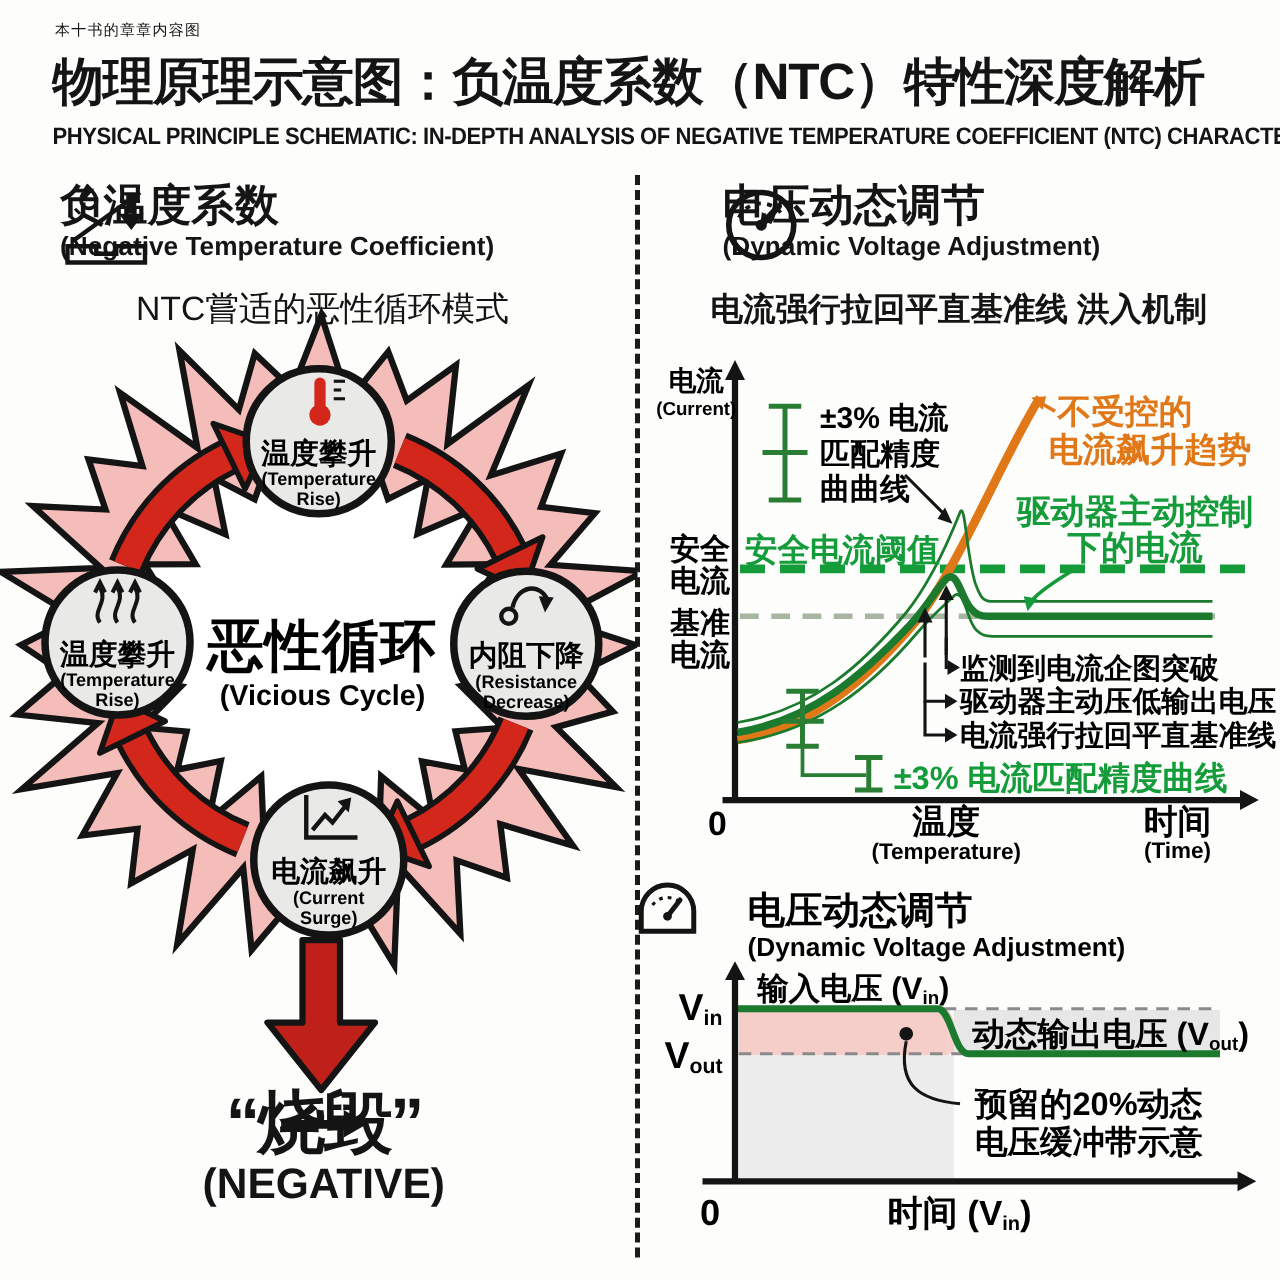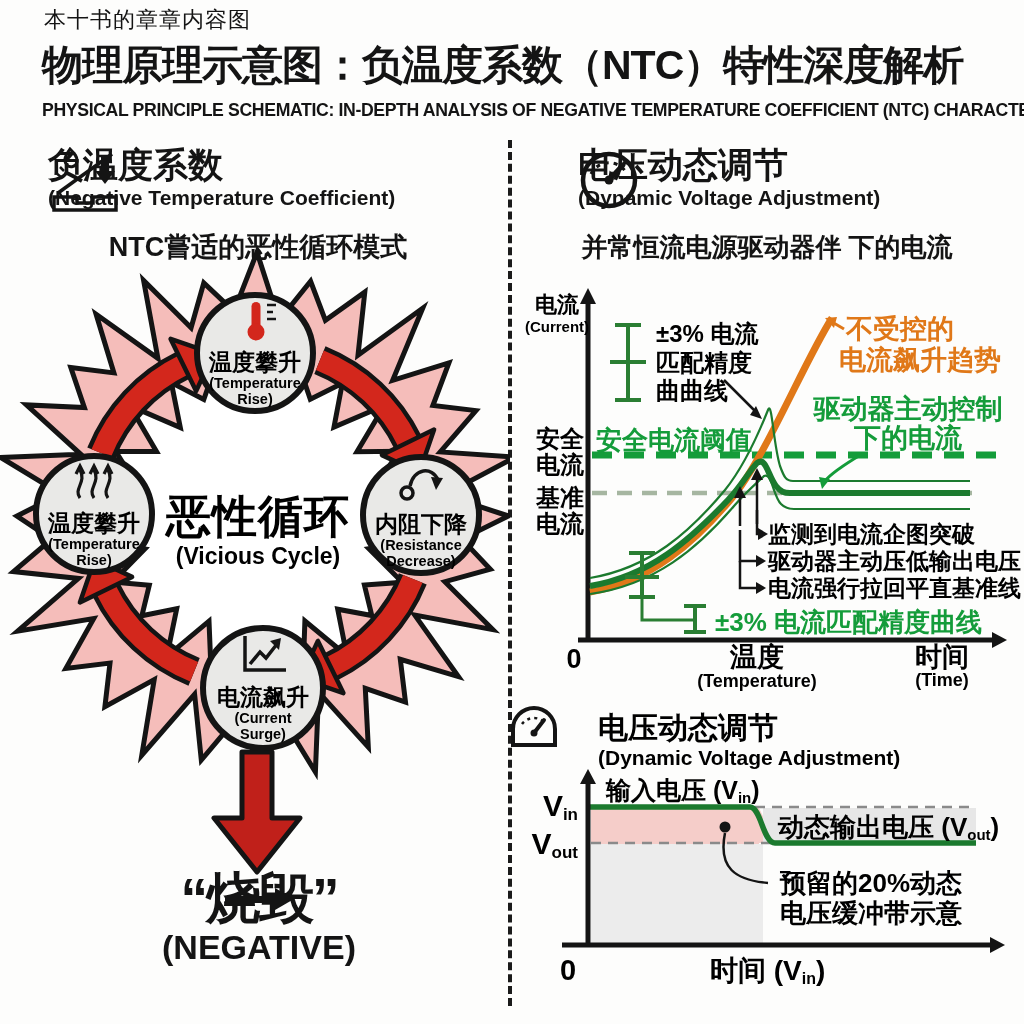--- a/index.html
+++ b/index.html
@@ -1,28 +1,28 @@
 <!DOCTYPE html>
 <html><head>
 <meta charset="utf-8">
 <style>
   html,body{margin:0;padding:0;}
   body{width:1024px;height:1024px;background:#fdfdfc;position:relative;overflow:hidden;
        font-family:"Liberation Sans","DejaVu Sans",sans-serif;color:#141414;}
   .abs{position:absolute;}
-  #eyebrow{left:44px;top:5px;font-size:22px;letter-spacing:1px;}
+  #eyebrow{left:44px;top:16px;font-size:12px;letter-spacing:1px;}
   #main-title{left:42px;top:38px;font-size:41px;font-weight:bold;letter-spacing:-1px;white-space:nowrap;}
   #main-subtitle{left:42px;top:99px;font-size:19px;font-weight:bold;letter-spacing:-0.4px;
                  white-space:nowrap;transform:scaleX(0.93);transform-origin:left center;}
   .section-head{display:flex;align-items:flex-start;gap:12px;}
   .sh-title{font-size:35px;font-weight:bold;line-height:1.05;}
   .sh-sub{font-size:21px;font-weight:bold;margin-top:2px;}
   #left-head{left:48px;top:147px;}
   #right-head{left:578px;top:147px;}
-  #left-intro{left:43px;top:229px;width:430px;text-align:center;font-size:27px;font-weight:bold;}
+  #left-intro{left:43px;top:229px;width:430px;text-align:center;font-size:27px;font-weight:normal;}
   #right-intro{left:522px;top:230px;width:490px;text-align:center;font-size:26px;font-weight:bold;}
   #divider{left:508px;top:140px;height:866px;border-left:4px dashed #1a1a1a;width:0;}
   #burnout-row{left:84px;top:862px;width:350px;display:flex;align-items:center;justify-content:center;gap:14px;}
   #burnout-label{font-size:55px;font-weight:bold;letter-spacing:-2px;}
   #burnout-sub{left:84px;top:928px;width:350px;text-align:center;font-size:34px;font-weight:bold;}
   svg{position:absolute;}
   text{font-family:"Liberation Sans","DejaVu Sans",sans-serif;}
 </style>
 </head>
 <body>
@@ -54,21 +54,21 @@
     <circle cx="31" cy="33" r="26" fill="none" stroke="#141414" stroke-width="4.5"></circle>
     <path d="M 13,27 A 20 20 0 0 1 49,27" fill="none" stroke="#141414" stroke-width="3" stroke-dasharray="4 5"></path>
     <line x1="31" y1="33" x2="45" y2="18" stroke="#141414" stroke-width="5" stroke-linecap="round"></line>
     <circle cx="31" cy="33" r="4.5" fill="#141414"></circle>
   </svg>
   <div>
     <div class="sh-title">电压动态调节</div>
     <div class="sh-sub">(Dynamic Voltage Adjustment)</div>
   </div>
 </div>
-<div class="abs" id="right-intro">并常恒流电源驱动器伴 下的电流</div>
+<div class="abs" id="right-intro">电流强行拉回平直基准线 洪入机制</div>
 
 <svg id="cycle-svg" width="510" height="1024" viewBox="0 0 510 1024" style="left:0;top:0">
   <g id="burst">
       <polygon points="257.0,252.3 279.0,320.5 310.6,281.3 325.4,320.4 364.8,292.1 358.0,355.2 422.7,308.2 392.7,380.3 448.9,362.9 432.9,405.5 475.9,410.6 440.3,451.9 515.4,457.0 444.1,494.9 508.5,516.0 461.9,539.1 490.3,569.2 444.9,581.7 492.8,629.6 414.8,615.1 458.4,676.6 400.3,659.3 405.5,702.2 365.3,688.3 368.3,747.1 318.6,692.1 315.4,772.0 279.2,712.8 257.0,755.8 233.9,721.3 201.3,760.0 194.6,694.3 141.8,755.2 154.2,679.6 104.9,706.7 110.0,663.0 65.9,668.4 93.7,618.6 17.7,631.2 78.4,578.5 13.5,571.6 51.5,539.2 16.9,516.0 60.6,493.9 0.7,457.5 80.8,454.3 26.4,404.9 84.4,407.6 70.8,367.5 113.9,372.9 96.1,314.2 157.9,358.3 143.6,280.5 191.1,327.7 203.8,282.9 233.9,311.4" fill="#F5BDBA" stroke="#141414" stroke-width="5" stroke-linejoin="miter"></polygon>
       <polygon points="257.0,348.6 274.3,395.4 300.1,369.3 310.3,399.3 342.3,383.3 334.0,427.1 384.5,405.5 357.0,451.7 398.8,451.3 380.5,479.7 409.7,494.0 377.3,516.0 423.6,540.0 368.9,548.8 402.3,582.3 364.4,585.0 371.8,615.5 337.7,609.2 346.9,655.8 304.9,621.0 303.1,672.9 274.9,640.3 257.0,667.2 239.1,640.7 211.1,672.2 209.0,621.1 166.9,656.3 176.7,608.7 141.9,615.7 149.3,585.2 112.5,582.0 144.8,549.0 90.2,540.0 137.3,516.0 103.7,494.0 133.5,479.7 115.8,451.5 156.5,451.4 129.6,405.6 180.3,427.5 171.3,382.6 203.8,399.5 214.1,369.7 239.6,394.8" fill="#ffffff" stroke="#141414" stroke-width="5"></polygon>
     </g>
   <g id="cycle-arrows">
       <path d="M 319.9 360.2 A 168 168 0 0 1 408.0 442.4" fill="none" stroke="#141414" stroke-width="30"></path>
       <path d="M 319.9 360.2 A 168 168 0 0 1 408.0 442.4" fill="none" stroke="#D3271C" stroke-width="21"></path>
       <polygon points="419.3,472.5 434.1,429.6 381.9,455.1" fill="#D3271C" stroke="#141414" stroke-width="4.5" stroke-linejoin="round"></polygon>

